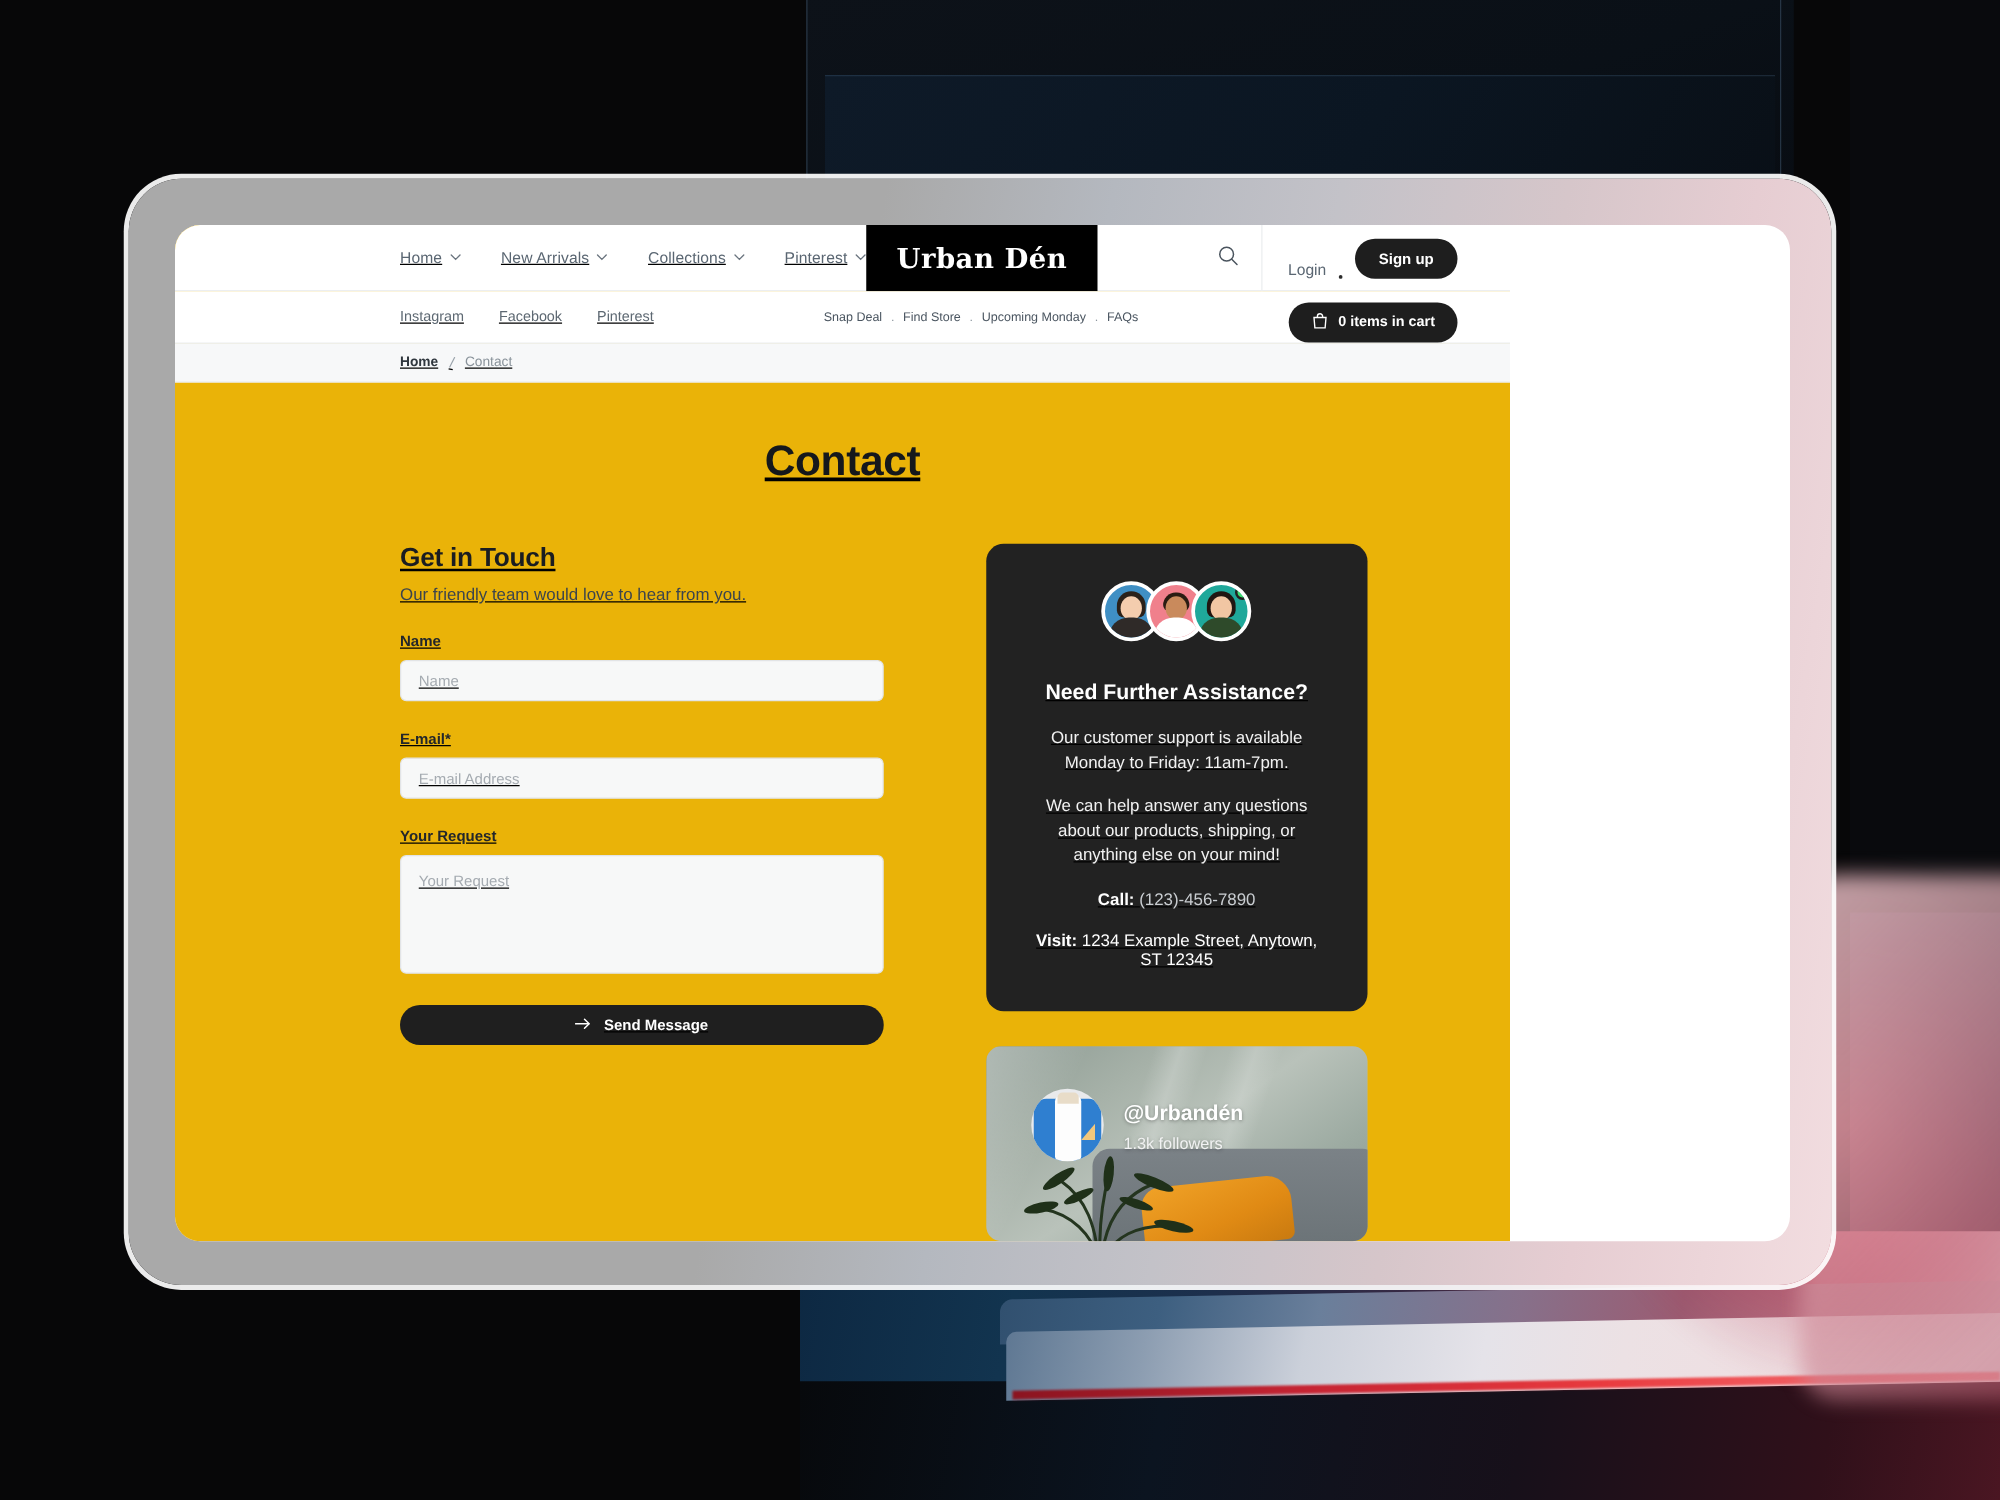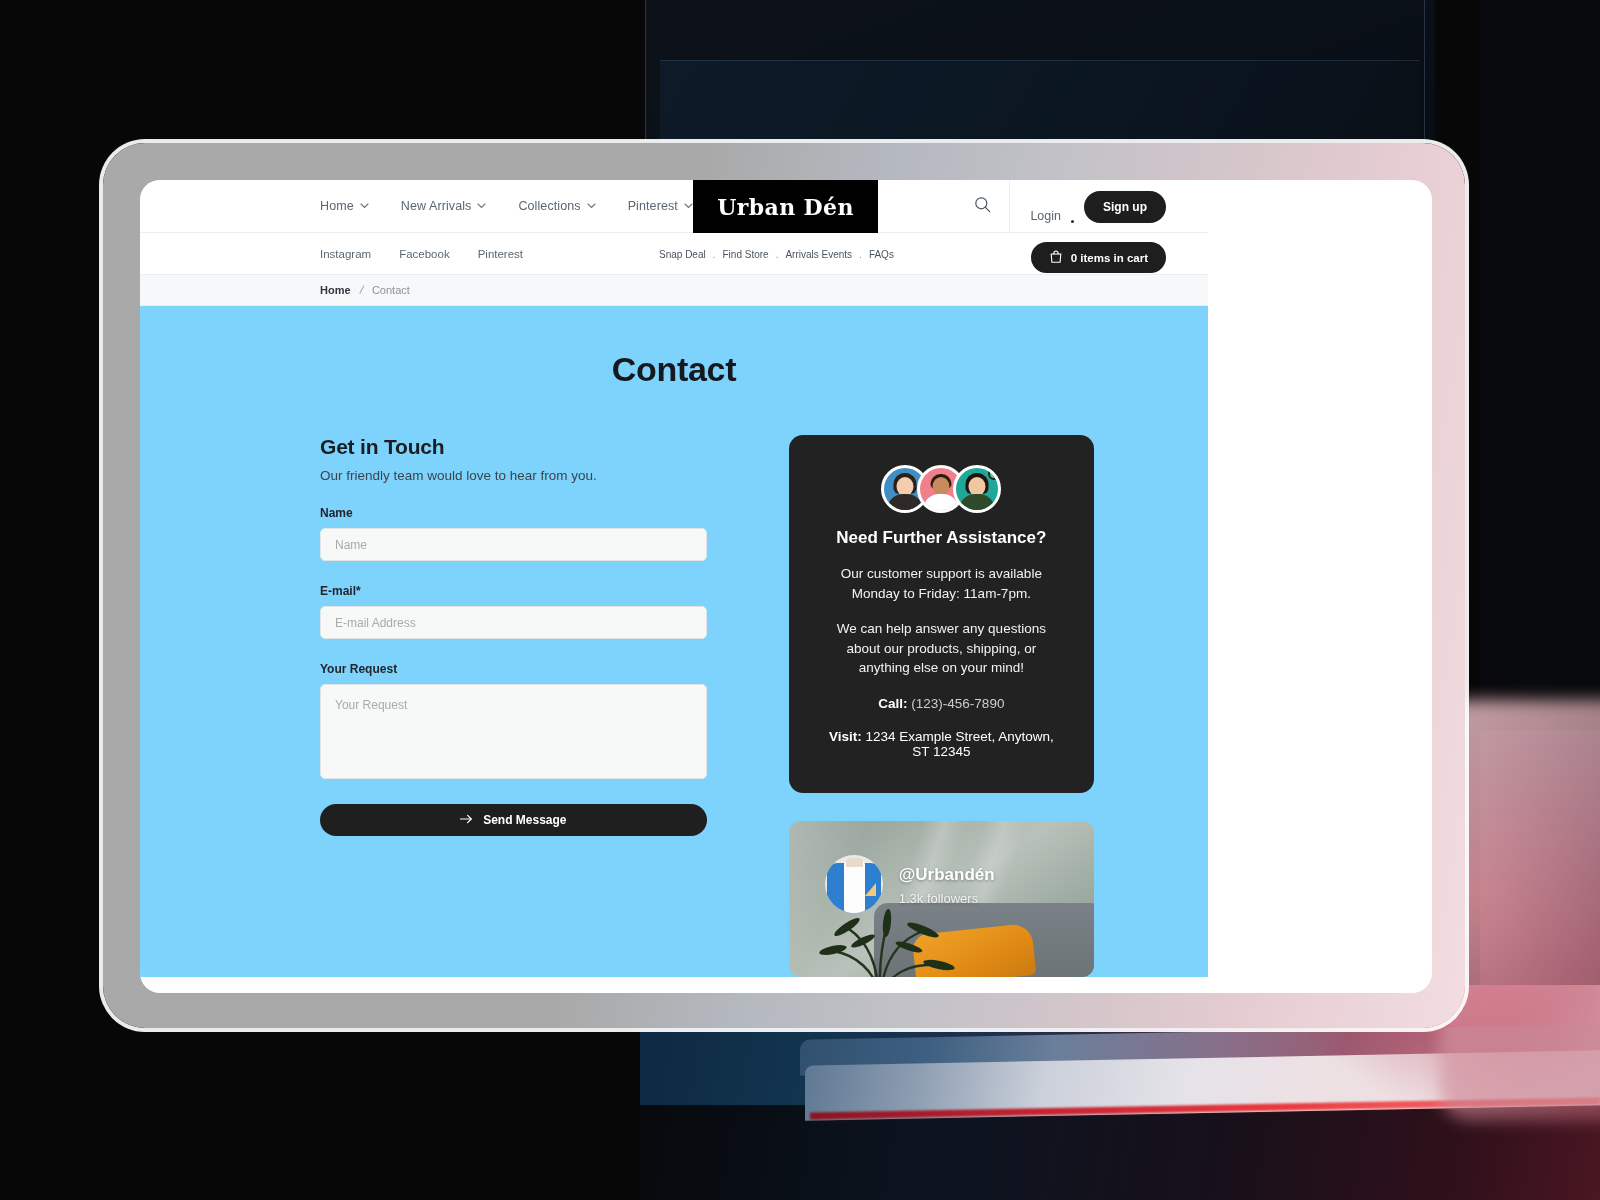--- a/index.html
+++ b/index.html
@@ -112,21 +112,21 @@
   .screen {
     position: absolute;
     left: 37px; top: 37px;
     width: 1292px; height: 813px;
     background: #ffffff;
     border-radius: 20px;
     overflow: hidden;
   }
 
   
-  .site { width: 1068px; background: #7dd3fc; }
+  .site { width: 1068px; background: #eab308; text-decoration: underline; }
 
   .topbar {
     position: relative;
     height: 53px;
     display: flex; align-items: center;
     border-bottom: 1px solid #eceef0;
     background: #fff;
   }
   .nav-main {
     display: flex; align-items: center; gap: 32px;
@@ -267,21 +267,21 @@
   .av.b .head { background: #c98a5c; }
   .av.b .body { background: #ffffff; }
   .av.c .hair { background: #201611; }
   .av.c .head { background: #f1c6a3; }
   .av.c .body { background: #2e4a2a; }
   .online-dot {
     position: absolute; right: -2px; top: 0;
     width: 12px; height: 12px; border-radius: 50%;
     background: #3ddc6f; border: 2px solid #222222;
   }
-  .sc-title { font-size: 17px; font-weight: 700; margin-top: 15px; }
+  .sc-title { font-size: 17px; font-weight: 700; margin-top: 31px; }
   .sc-p { font-size: 13.5px; line-height: 1.45; margin-top: 16px; color: #f2f2f2; }
   .sc-line { font-size: 13.5px; margin-top: 18px; }
   .sc-line b { font-weight: 700; }
   .sc-muted { color: #c9cdd1; }
 
   .insta-card {
     margin-top: 28px; height: 156px; border-radius: 12px; overflow: hidden;
     position: relative;
     background: linear-gradient(145deg, #8d9b93 0%, #a6b1a8 28%, #b9c2ba 50%, #9daba2 75%, #8a978f 100%);
   }
@@ -426,21 +426,21 @@
         <div class="social">
           <span>Instagram</span>
           <span>Facebook</span>
           <span>Pinterest</span>
         </div>
         <div class="quick">
           <span>Snap Deal</span>
           <span class="qdot">.</span>
           <span>Find Store</span>
           <span class="qdot">.</span>
-          <span>Arrivals Events</span>
+          <span>Upcoming Monday</span>
           <span class="qdot">.</span>
           <span>FAQs</span>
         </div>
         <div class="cart-btn">
           <span>
             <svg width="14" height="15" viewBox="0 0 14 15">
               <path d="M2.2 5h9.6l-.7 8.3H2.9L2.2 5z" stroke="#fff" stroke-width="1.1" fill="none"></path>
               <path d="M4.9 5.4V4.1a2.1 2.1 0 0 1 4.2 0v1.3" stroke="#fff" stroke-width="1.1" fill="none"></path>
             </svg>
           </span>

